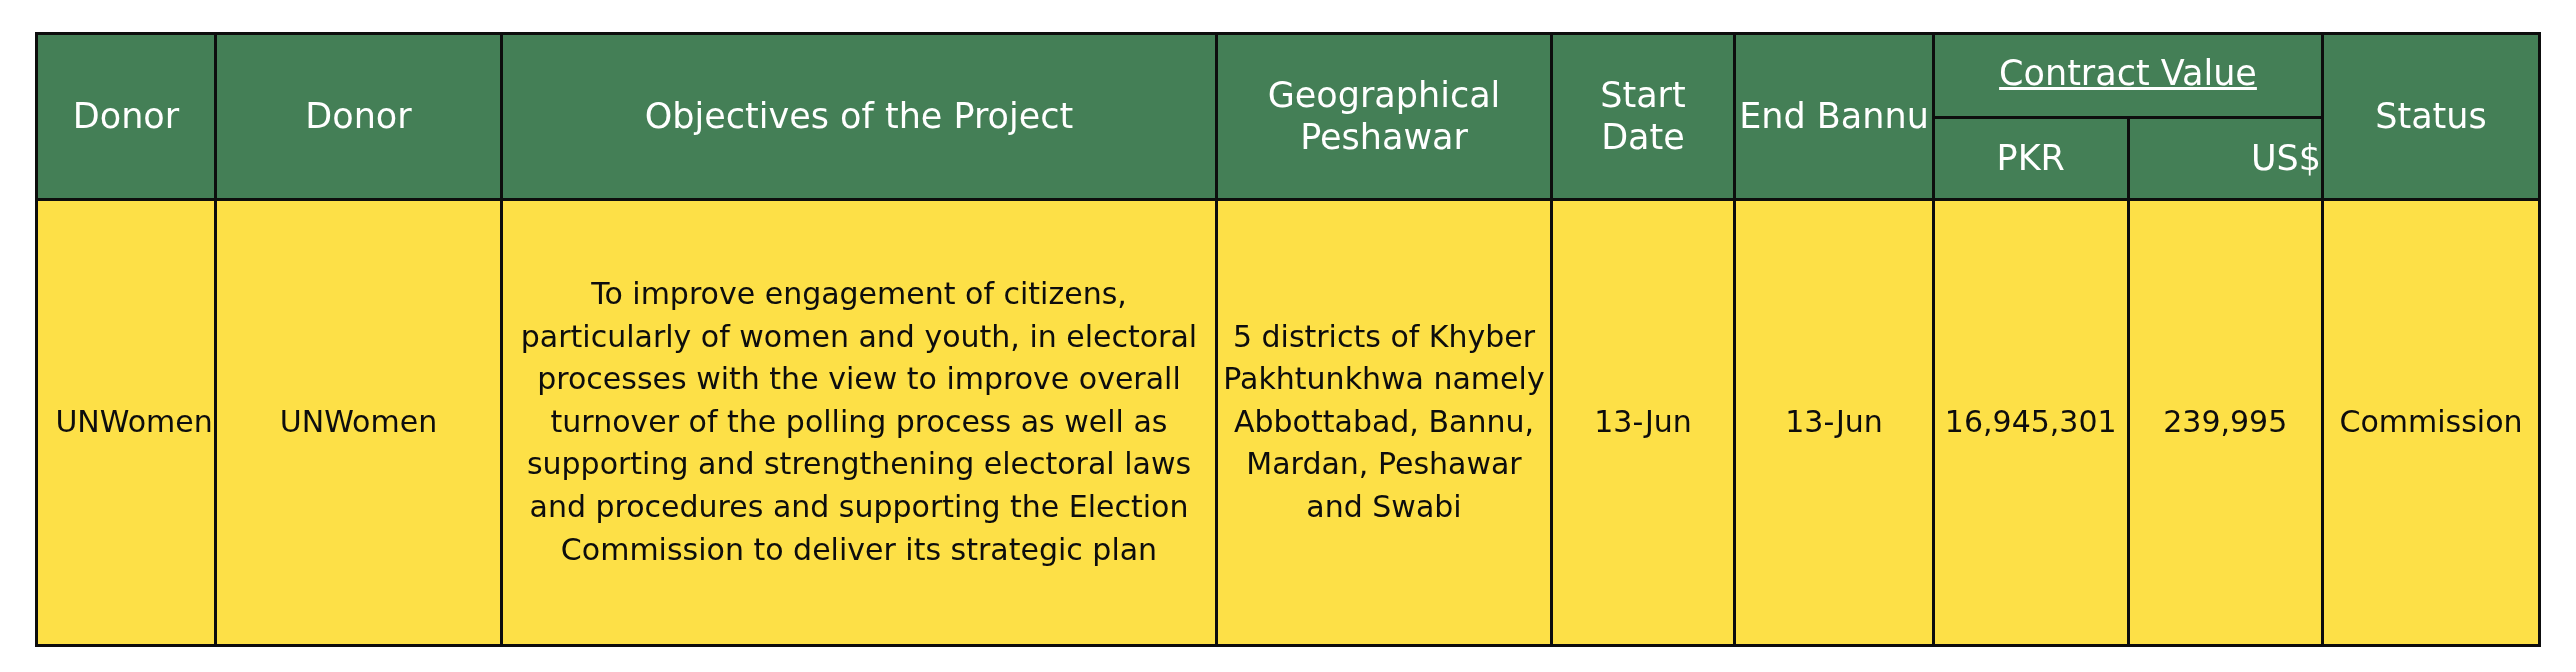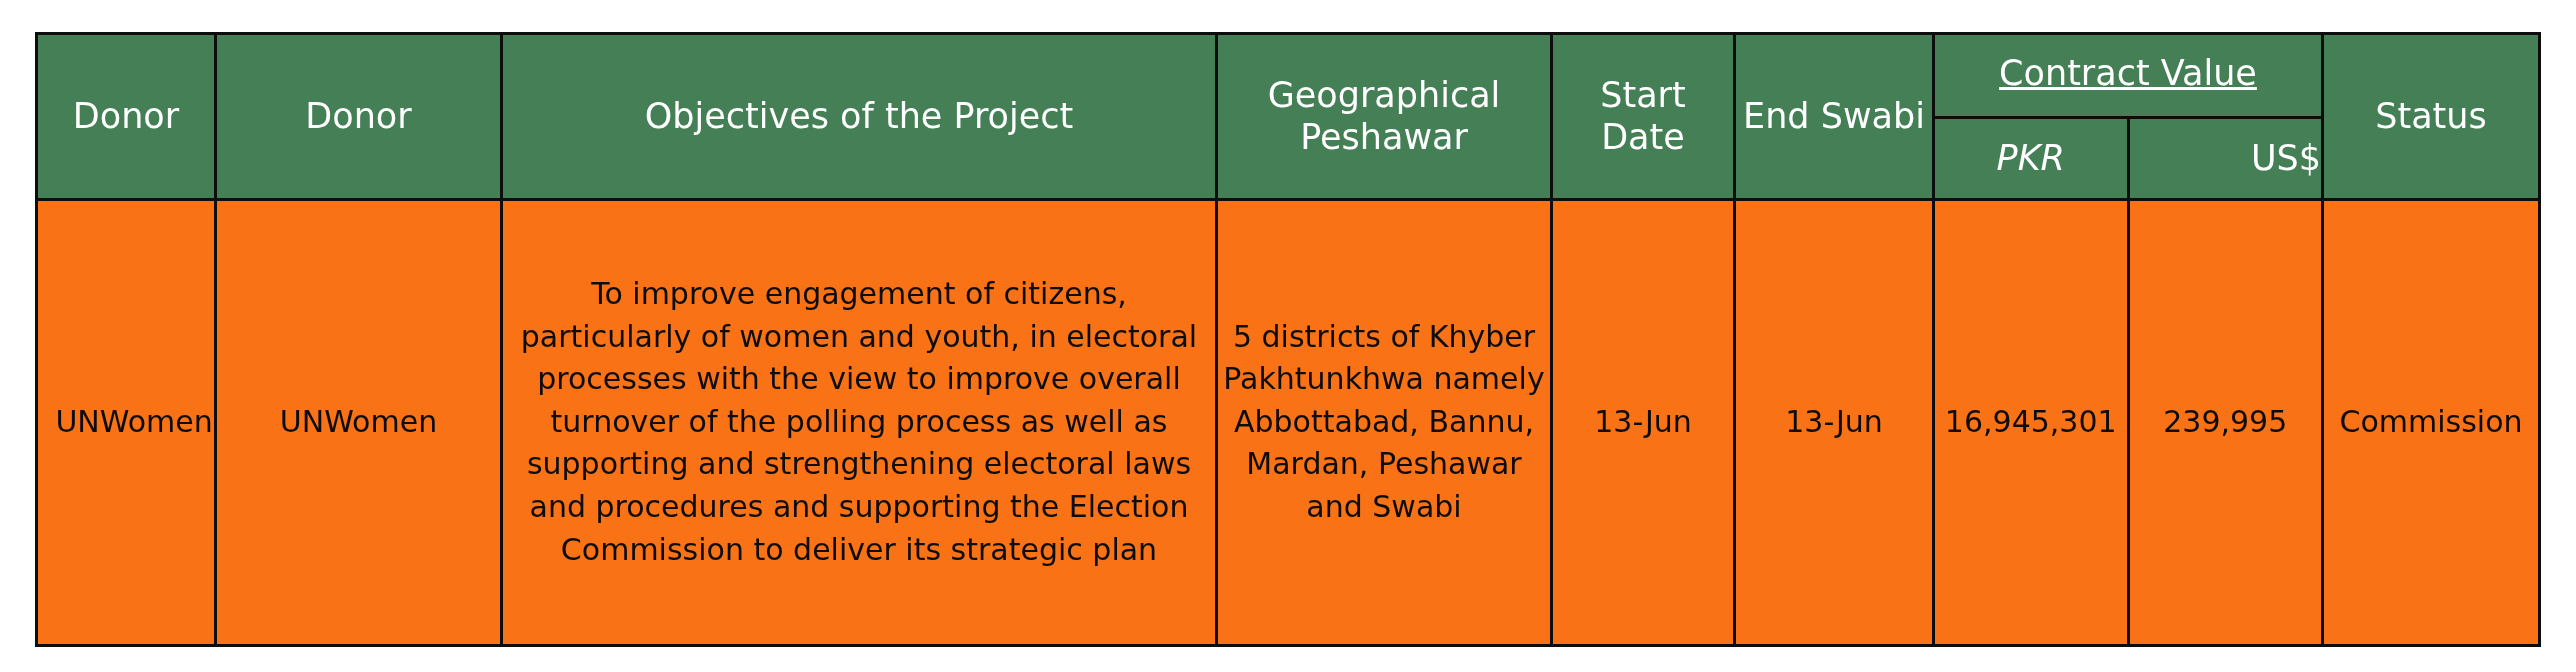--- a/index.html
+++ b/index.html
@@ -46,39 +46,39 @@
   }
   thead th.contract-group {
     height: 76px;
     padding-bottom: 4.7px;
     text-decoration: underline;
   }
   thead th.sub {
     height: 79px;
   }
   tbody td {
-    background: #f97316;
+    background: #fde047;
     color: #0d0d0d;
     font-size: 30px;
     line-height: 1.42;
     text-align: center;
     padding: 11px 9.5px;
     height: 443px;
   }
   tbody td.left-pad {
     text-align: left;
     padding-left: 17.4px;
   }
   .col-donor1 { width: 176px; }
   .col-donor2 { width: 283px; }
   .col-objectives { width: 712px; }
   .col-geo { width: 332px; }
   .col-start { width: 180px; }
   .col-end { width: 196px; }
-  .col-pkr { width: 206px; font-style: italic; }
+  .col-pkr { width: 206px; }
   .col-usd { width: 206px; text-align: right; }
   .col-status { width: 214px; }
   .cell-text {
     display: block;
     white-space: pre-line;
   }
 </style>
 </head>
 <body>
 
@@ -97,21 +97,21 @@
           </th>
         <th class="col-geo tall" rowspan="2">
             <span class="cell-text">Geographical
 Peshawar</span>
           </th>
         <th class="col-start tall" rowspan="2">
             <span class="cell-text">Start
 Date</span>
           </th>
         <th class="col-end tall" rowspan="2">
-            <span class="cell-text">End Swabi</span>
+            <span class="cell-text">End Bannu</span>
           </th>
         <th class="contract-group" colspan="2">
             <span class="cell-text">Contract Value</span>
           </th>
         <th class="col-status tall" rowspan="2">
             <span class="cell-text">Status</span>
           </th>
       </tr>
       <tr>
         <th class="col-pkr sub">

